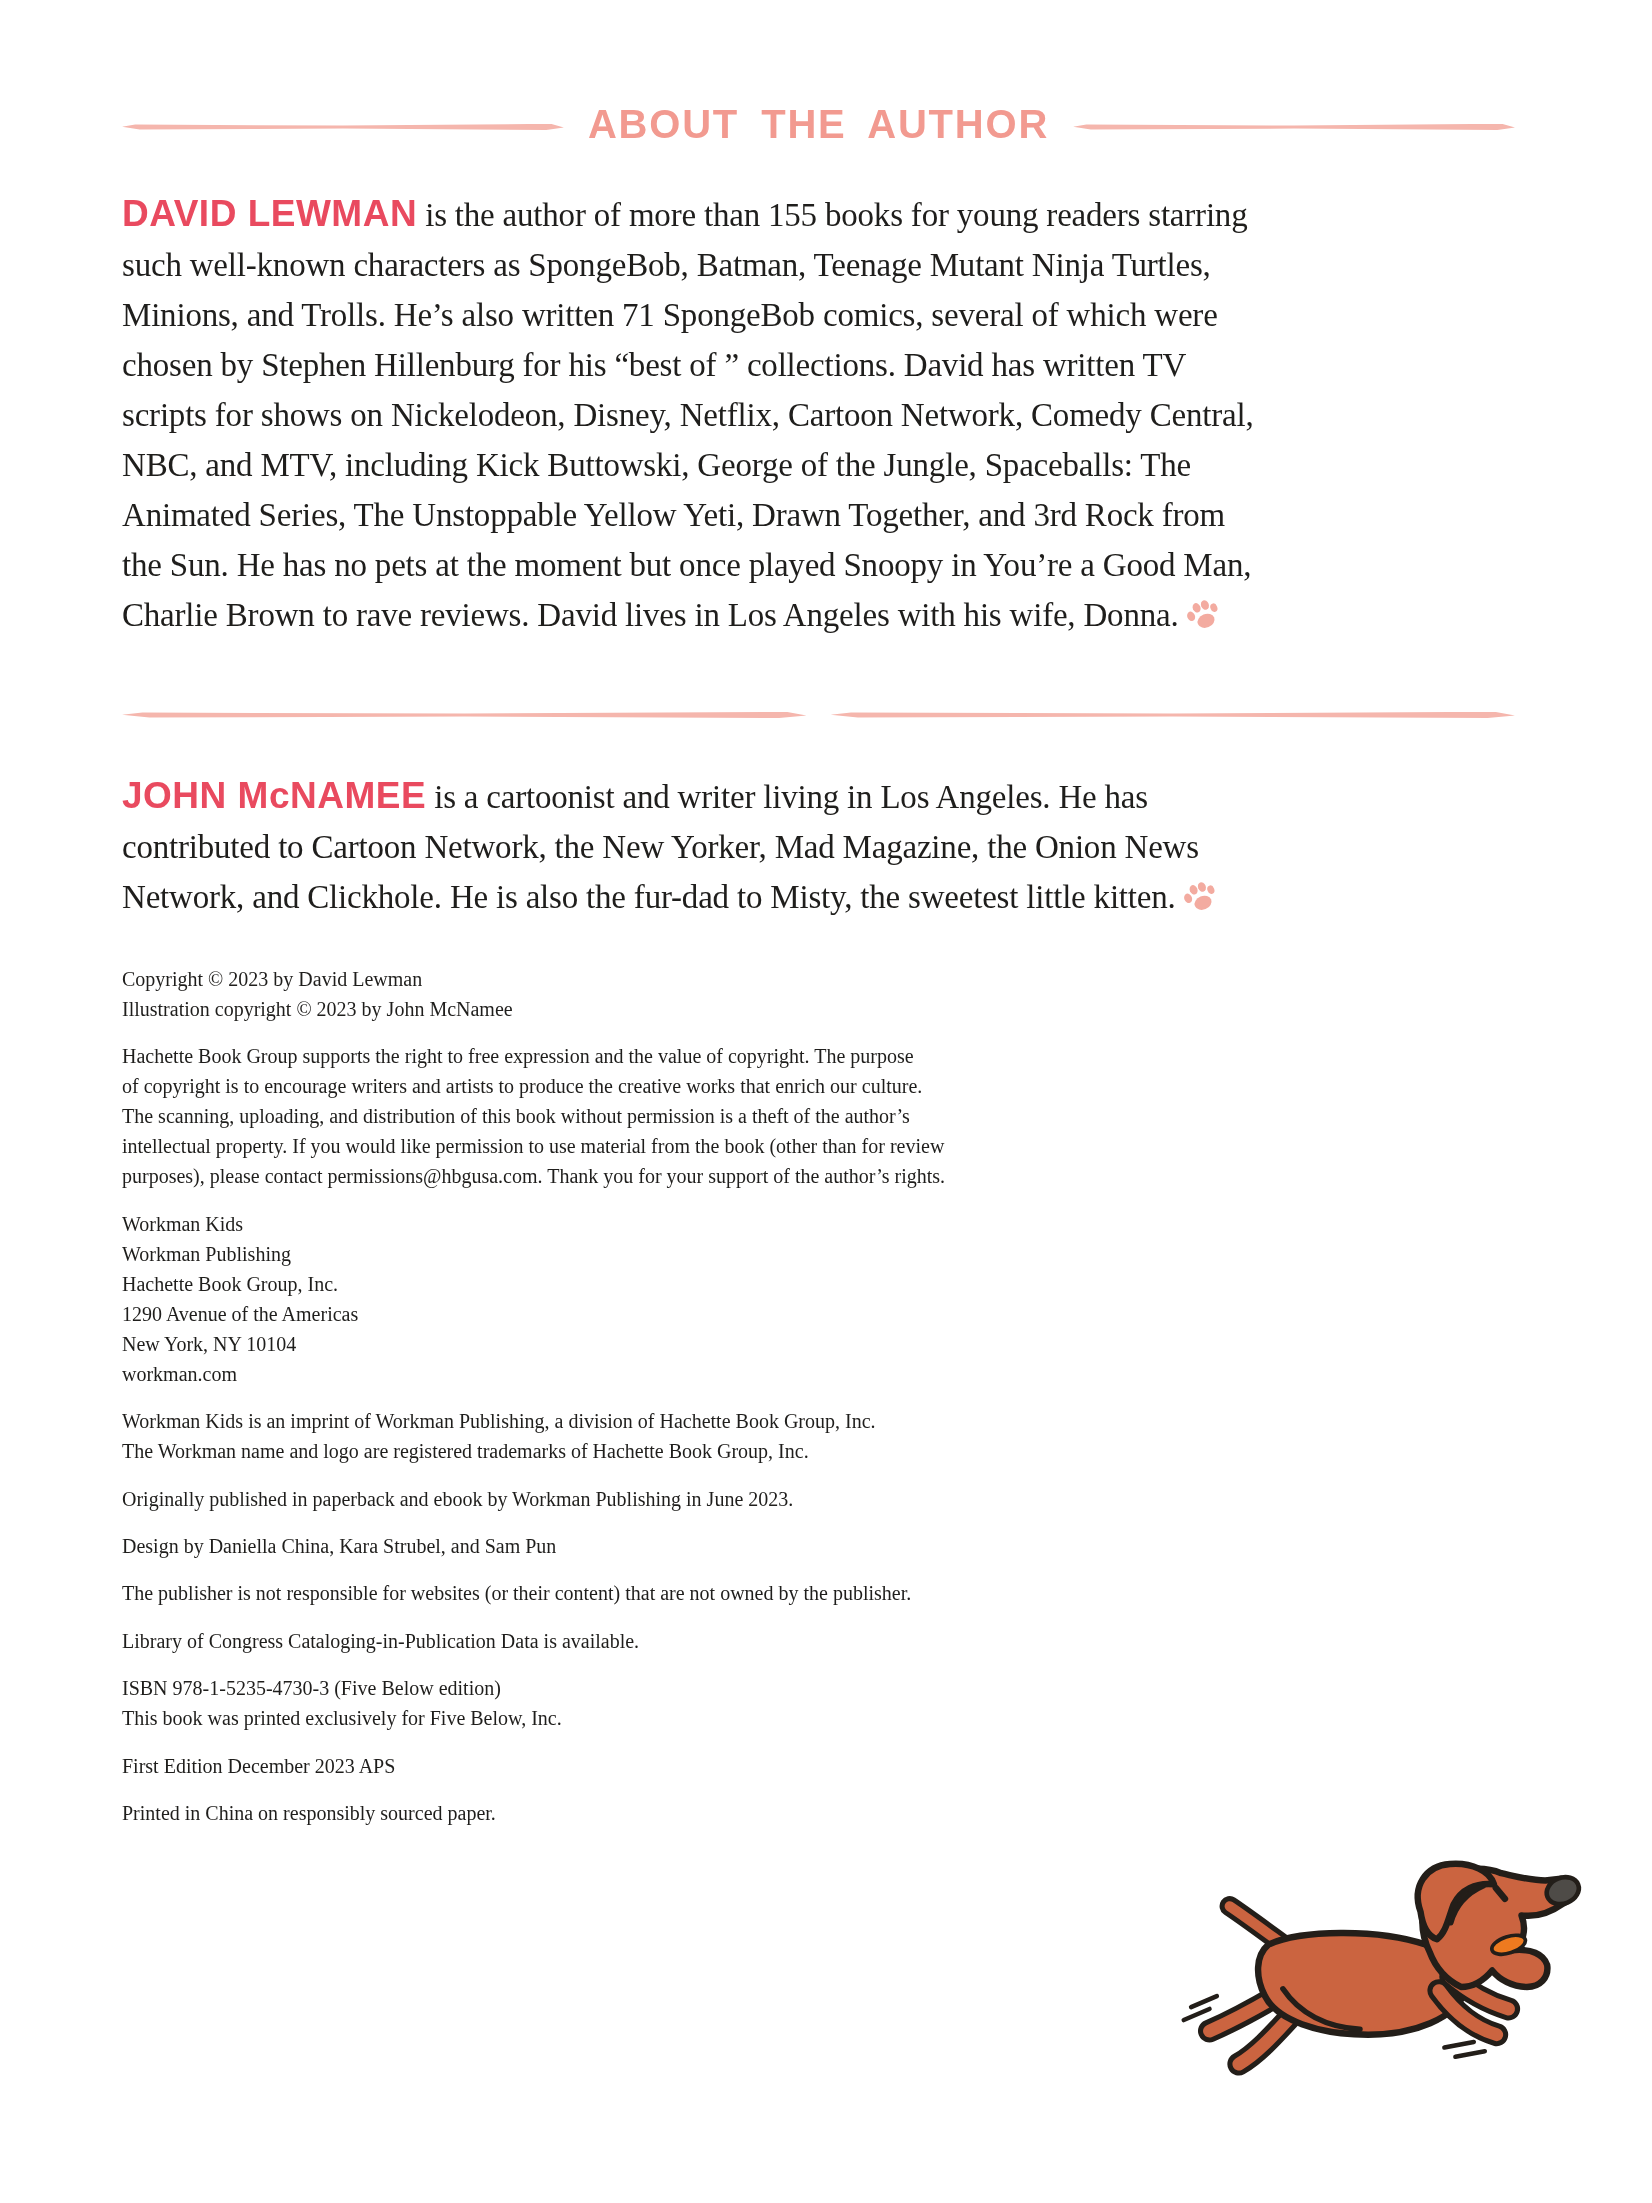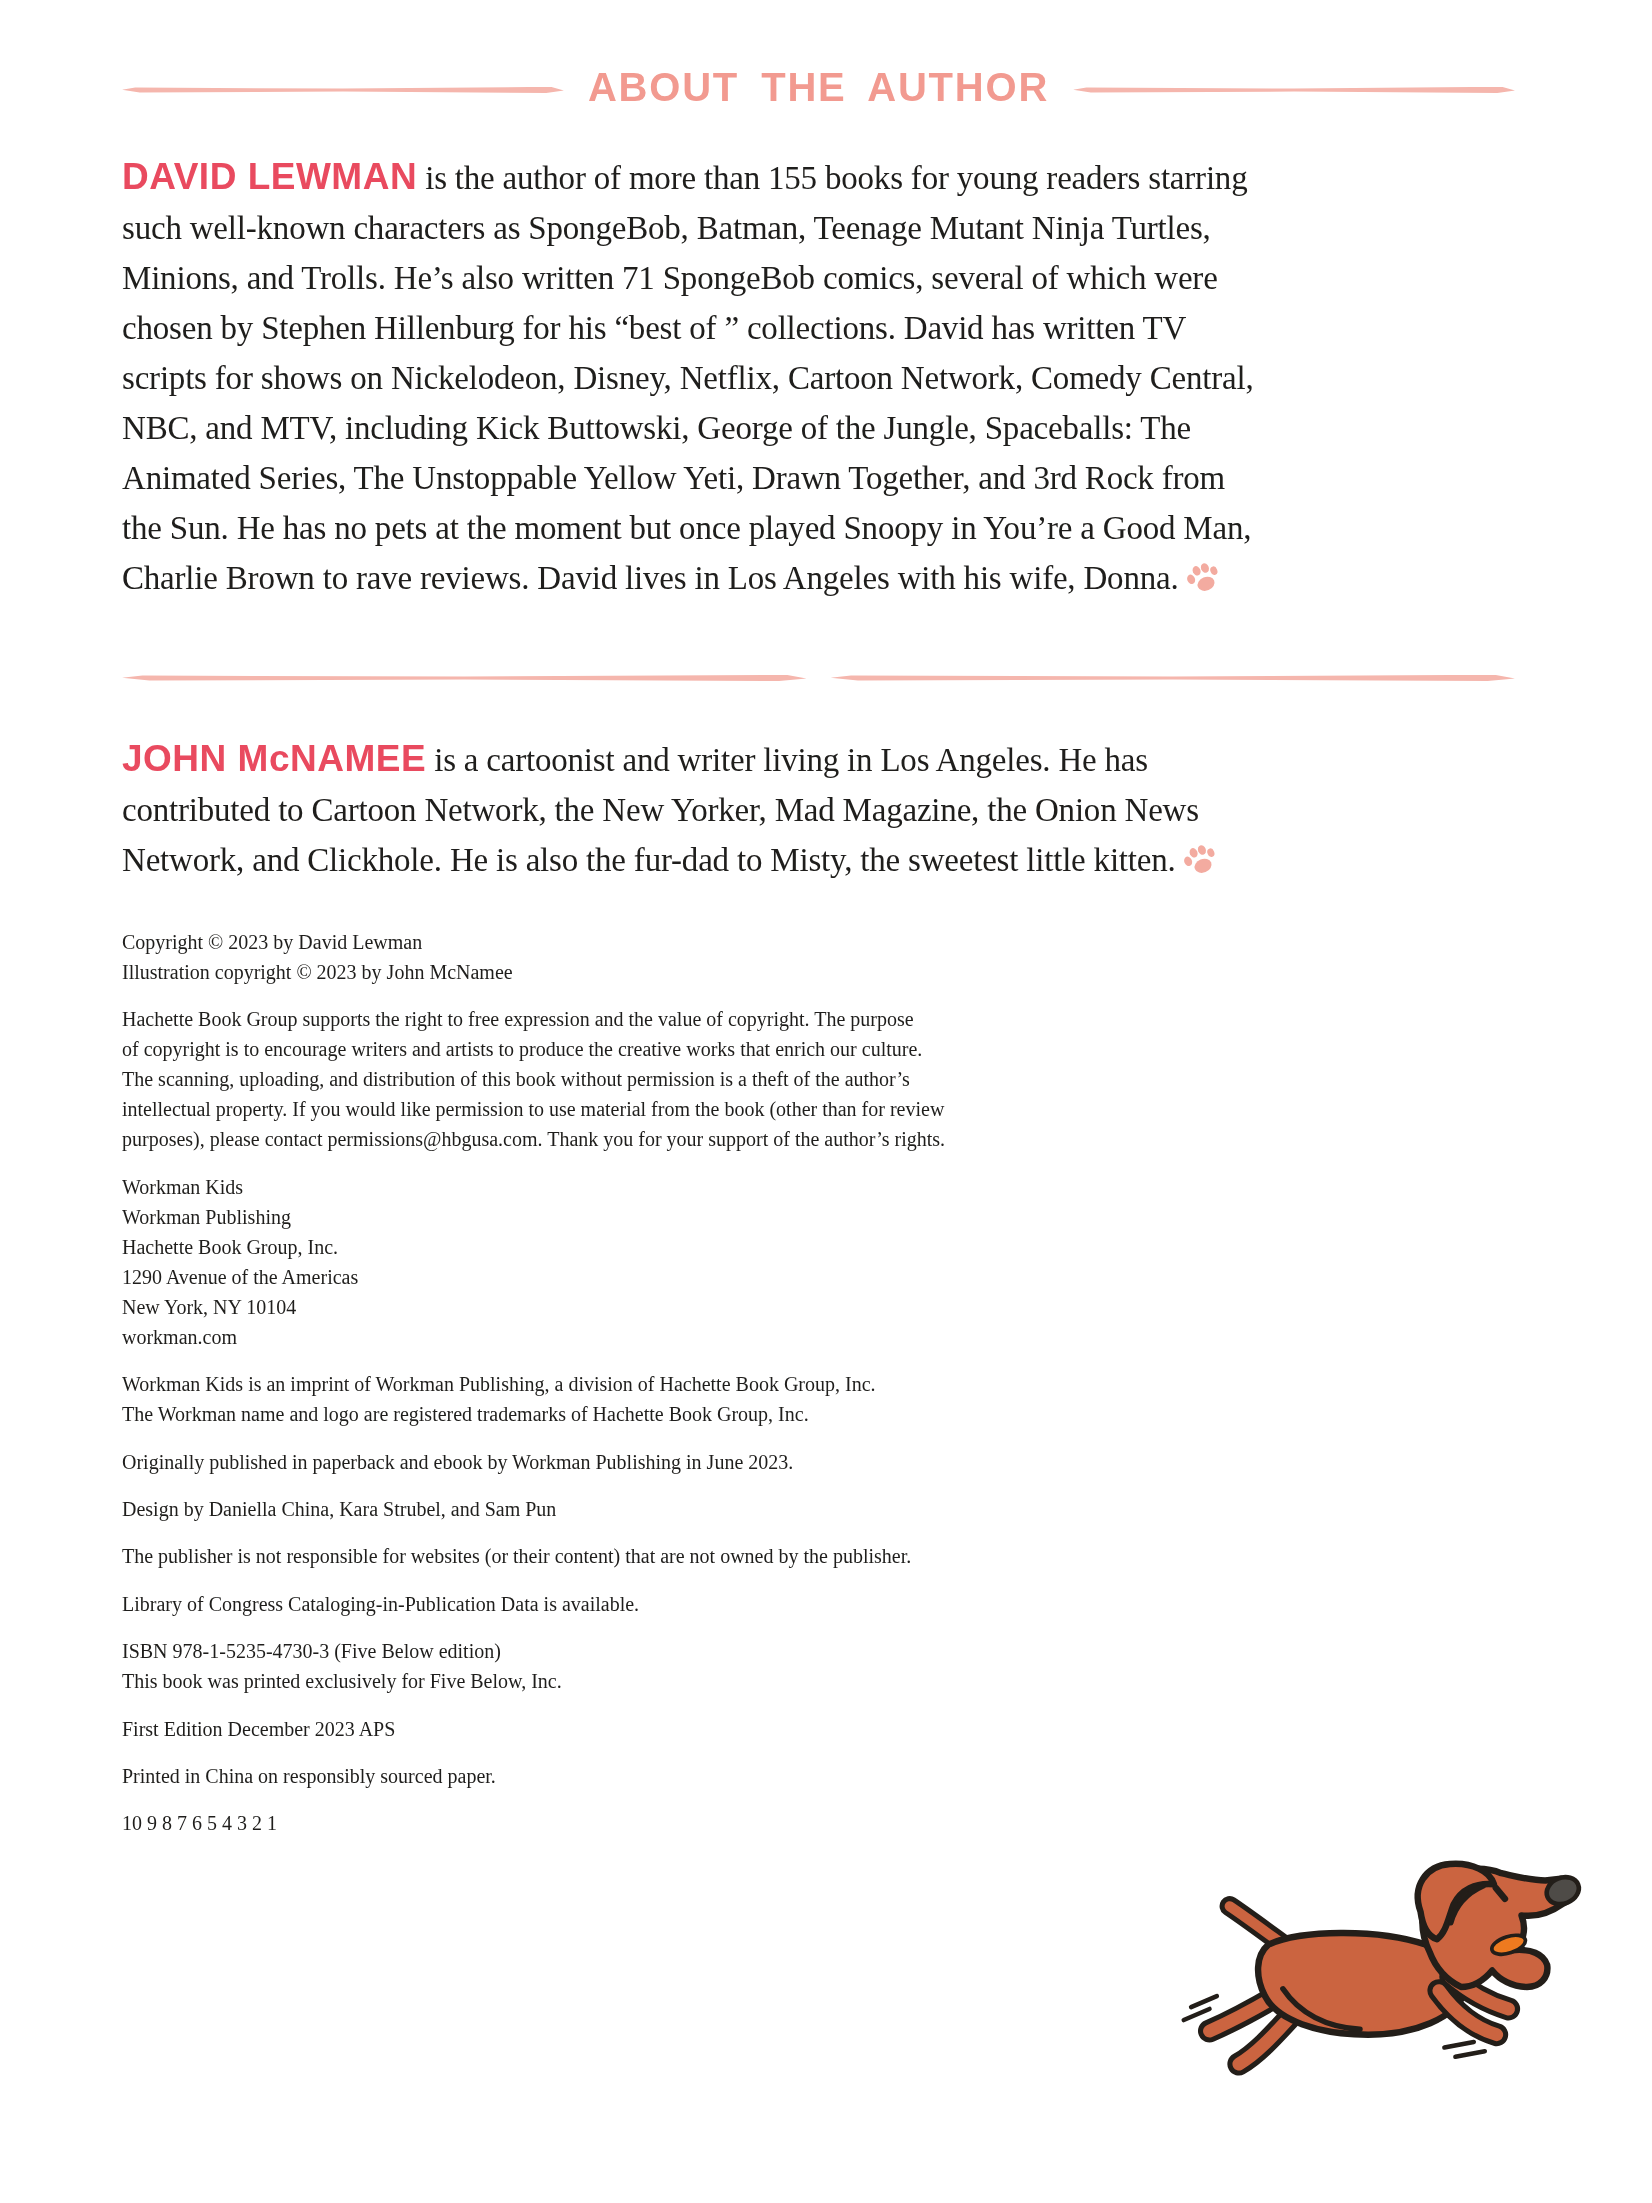--- a/index.html
+++ b/index.html
@@ -17,21 +17,21 @@
   }
   html,body{margin:0;padding:0;}
   body{background:#fff;}
   .page{
     position:relative;
     width:1653px;height:2204px;
     background:var(--bg);
     color:var(--text-color);
     font-family:"Liberation Serif", serif;
     box-sizing:border-box;
-    padding:61px 138px 0 122px;
+    padding:98px 138px 0 122px;
     overflow:hidden;
   }
   
   .h-row{
     display:flex;align-items:center;gap:24px;
     height:51px;
   }
   .h-row h2{
     margin:0;
     font-family:"Liberation Sans", sans-serif;
@@ -161,21 +161,20 @@
     <p>Workman Kids is an imprint of Workman Publishing, a division of Hachette Book Group, Inc.
 The Workman name and logo are registered trademarks of Hachette Book Group, Inc.</p>
     <p>Originally published in paperback and ebook by Workman Publishing in June 2023.</p>
     <p>Design by Daniella China, Kara Strubel, and Sam Pun</p>
     <p>The publisher is not responsible for websites (or their content) that are not owned by the publisher.</p>
     <p>Library of Congress Cataloging-in-Publication Data is available.</p>
     <p>ISBN 978-1-5235-4730-3 (Five Below edition)
 This book was printed exclusively for Five Below, Inc.</p>
     <p>First Edition December 2023 APS</p>
     <p>Printed in China on responsibly sourced paper.</p>
-    <p>10 9 8 7 6 5 4 3 2 1</p>
   </div>
 
   <div class="dog-wrap">
     <svg viewBox="0 0 440 255">
 
       <path class="ln" stroke-width="22" d="M118 104 C 96 88, 72 70, 54 58"></path>
       <path class="ln-body" stroke-width="11" d="M118 104 C 96 88, 72 70, 54 58"></path>
 
       <path class="ln" stroke-width="25" d="M115 150 C 85 168, 55 184, 32 194"></path>
       <path class="ln-body" stroke-width="14" d="M115 150 C 85 168, 55 184, 32 194"></path>

